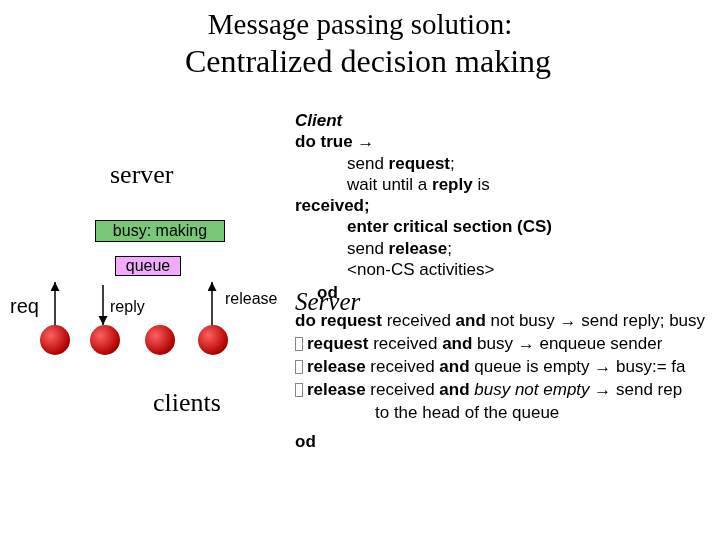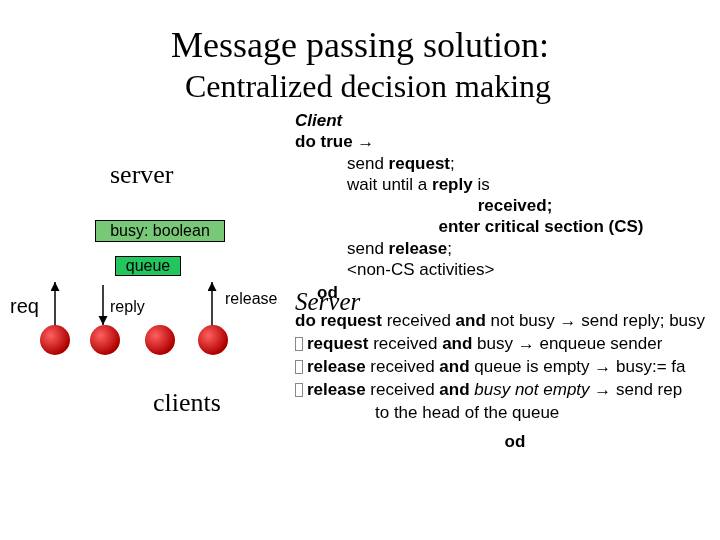--- a/index.html
+++ b/index.html
@@ -5,23 +5,23 @@
   * { margin: 0; padding: 0; box-sizing: border-box; }
   body {
     width: 720px;
     height: 540px;
     background: #fff;
     font-family: "Times New Roman", Times, serif;
     position: relative;
     overflow: hidden;
   }
   .title1 {
-    font-size: 36px;
-    text-align: center;
-    padding-top: 24px;
+    font-size: 29px;
+    text-align: center;
+    padding-top: 8px;
   }
   .title2 {
     font-size: 32px;
     text-align: center;
     margin-top: 2px;
     padding-left: 16px;
   }
   .diagram {
     position: absolute;
     left: 0;
@@ -47,21 +47,21 @@
     font-size: 16px;
     text-align: center;
     line-height: 20px;
   }
   .queue-box {
     position: absolute;
     left: 115px;
     top: 136px;
     width: 66px;
     height: 20px;
-    background: #22c55e;
+    background: #f0abfc;
     border: 1px solid #000;
     font-family: Arial, sans-serif;
     font-size: 16px;
     text-align: center;
     line-height: 18px;
   }
   .req-label {
     position: absolute;
     left: 10px;
     top: 175px;
@@ -106,21 +106,21 @@
   .pseudocode {
     position: absolute;
     left: 295px;
     top: 110px;
     width: 440px;
     font-family: Arial, sans-serif;
     font-size: 17px;
     line-height: 1.25;
   }
   .pseudocode .ital { font-style: italic; font-weight: bold; }
-  .pseudocode .kw { font-weight: bold; text-align: center; }
+  .pseudocode .kw { font-weight: bold; }
   .pseudocode .ind1 { padding-left: 52px; display: block; }
   .pseudocode .ind0 { padding-left: 0; display: block; }
   .server-hdr {
     font-family: "Times New Roman", serif;
     font-size: 25px;
     font-style: italic;
     margin-top: 4px;
     margin-bottom: 4px;
   }
   .od-overlap {
@@ -146,21 +146,21 @@
   .tohead { padding-left: 80px; display: block; }
 </style>
 </head>
 <body>
 
 <div class="title1">Message passing solution:</div>
 <div class="title2">Centralized decision making</div>
 
 <div class="diagram">
   <div class="server-label">server</div>
-  <div class="busy-box">busy: boolean</div>
+  <div class="busy-box">busy: making</div>
   <div class="queue-box">queue</div>
 
   <div class="req-label">req</div>
   <div class="reply-label">reply</div>
   <div class="release-label">release</div>
 
   <svg class="arrows">
     <defs>
       <marker id="ah" markerWidth="8" markerHeight="8" refX="6" refY="3" orient="auto">
         <path d="M0,0 L6,3 L0,6 Z" fill="#000"></path>

